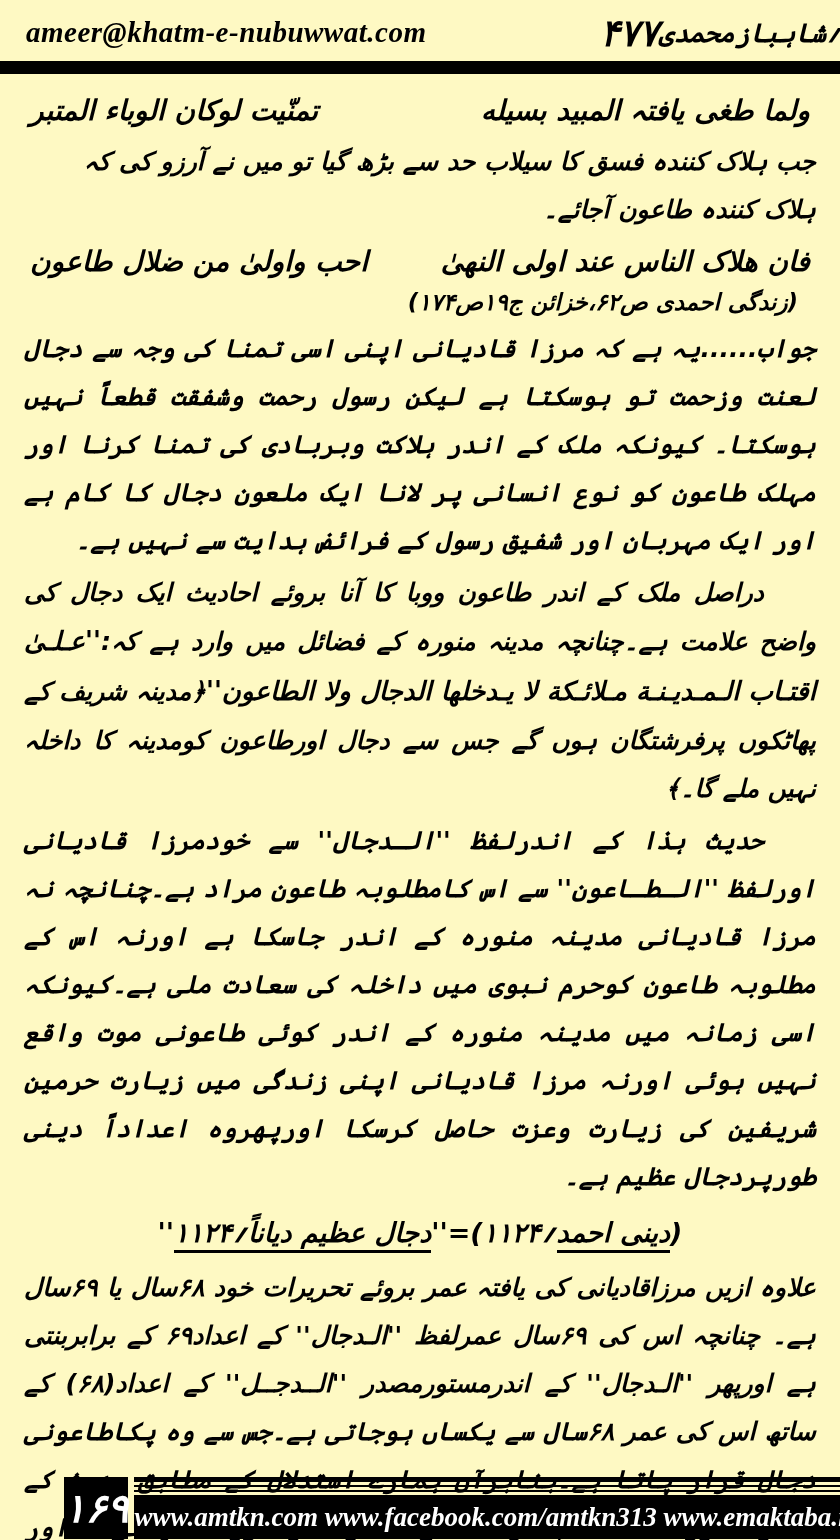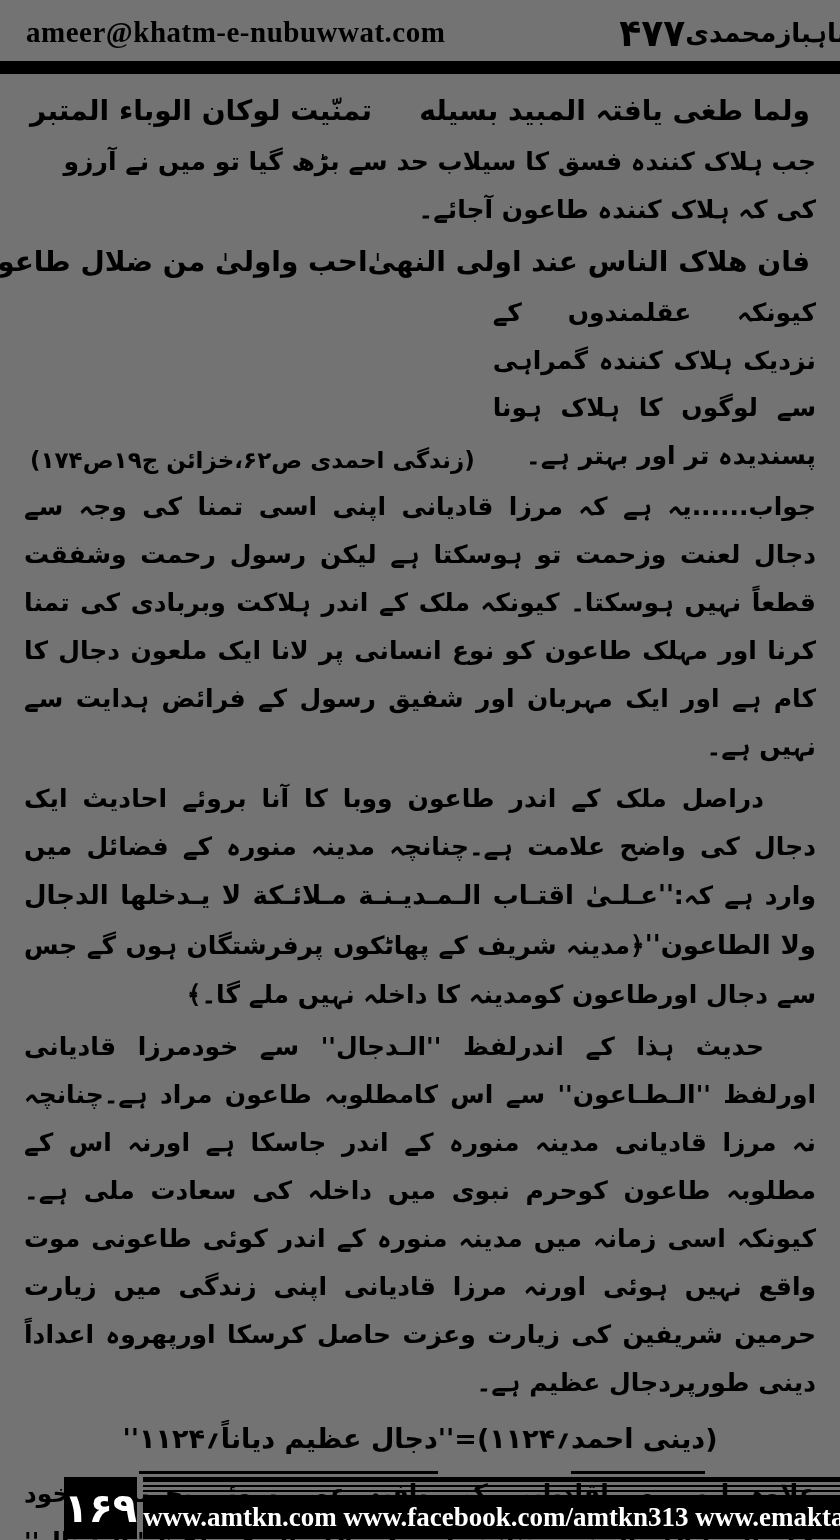--- a/index.html
+++ b/index.html
@@ -1,19 +1,20 @@
 <!DOCTYPE html>
 <html lang="ur"><head>
 <meta charset="utf-8">
 <style>
   html,body{margin:0;padding:0;background:#888;}
   .page{
-    width:840px;height:1540px;background:#737373;color:#000;
+    width:840px;height:1540px;background:#fef9c3;color:#000;
     position:relative;overflow:hidden;margin:0 auto;
     font-family:"DejaVu Sans",sans-serif;
+    font-style:italic;
   }
   
   .header{
     display:flex;justify-content:space-between;align-items:center;
     padding:12px 26px 2px 26px;direction:ltr;
   }
   .email{
     font-family:"Liberation Serif",serif;font-weight:bold;font-size:29px;
     letter-spacing:0.5px;white-space:nowrap;
   }
@@ -45,21 +46,21 @@
     font-size:23px;white-space:nowrap;padding:0 18px 6px 6px;direction:rtl;
   }
   .para{
     font-size:25px;line-height:1.92;text-align:justify;margin:4px 0;
   }
   .indent{text-indent:52px;}
   .arabic-quote{font-size:26px;letter-spacing:1px;}
   .formula{
     text-align:center;font-size:27px;line-height:1.9;margin:6px 0;direction:rtl;
   }
-  .u{border-bottom:3px solid #000;padding-bottom:17px;}
+  .u{border-bottom:3px solid #000;padding-bottom:2px;}
   
   .footer{
     position:absolute;left:0;right:0;bottom:0;height:64px;
     display:flex;align-items:center;direction:ltr;margin-left:44px;
   }
   .page-box{
     width:82px;height:62px;background:#000;color:#fff;
     margin-left:20px;display:flex;align-items:center;justify-content:center;
     font-size:40px;font-weight:bold;direction:rtl;
   }
@@ -94,21 +95,20 @@
     </div>
 
     <div class="trans">جب ہلاک کنندہ فسق کا سیلاب حد سے بڑھ گیا تو میں نے آرزو کی کہ ہلاک کنندہ طاعون آجائے۔</div>
 
     <div class="verse">
       <span class="hemistich">فان هلاک الناس عند اولی النهیٰ</span>
       <span class="hemistich">احب واولیٰ من ضلال طاعون</span>
     </div>
 
     <div class="trans-row">
-      <p class="trans-flow">کیونکہ عقلمندوں کے نزدیک ہلاک کنندہ گمراہی سے لوگوں کا ہلاک ہونا پسندیدہ تر اور بہتر ہے۔</p>
       <div class="citation">(زندگی احمدی ص۶۲،خزائن ج۱۹ص۱۷۴)</div>
     </div>
 
     <p class="para">جواب......یہ ہے کہ مرزا قادیانی اپنی اسی تمنا کی وجہ سے دجال لعنت وزحمت تو ہوسکتا ہے لیکن رسول رحمت وشفقت قطعاً نہیں ہوسکتا۔ کیونکہ ملک کے اندر ہلاکت وبربادی کی تمنا کرنا اور مہلک طاعون کو نوع انسانی پر لانا ایک ملعون دجال کا کام ہے اور ایک مہربان اور شفیق رسول کے فرائض ہدایت سے نہیں ہے۔</p>
 
     <p class="para indent"><span>دراصل ملک کے اندر طاعون ووبا کا آنا بروئے احادیث ایک دجال کی واضح علامت ہے۔چنانچہ مدینہ منورہ کے فضائل میں وارد ہے کہ:</span><span class="arabic-quote">''عـلـیٰ اقتـاب الـمـدیـنـة مـلائـکة لا یـدخلها الدجال ولا الطاعون''</span><span>﴿مدینہ شریف کے پھاٹکوں پرفرشتگان ہوں گے جس سے دجال اورطاعون کومدینہ کا داخلہ نہیں ملے گا۔﴾</span></p>
 
     <p class="para indent">حدیث ہذا کے اندرلفظ ''الـدجال'' سے خودمرزا قادیانی اورلفظ ''الـطـاعون'' سے اس کامطلوبہ طاعون مراد ہے۔چنانچہ نہ مرزا قادیانی مدینہ منورہ کے اندر جاسکا ہے اورنہ اس کے مطلوبہ طاعون کوحرم نبوی میں داخلہ کی سعادت ملی ہے۔کیونکہ اسی زمانہ میں مدینہ منورہ کے اندر کوئی طاعونی موت واقع نہیں ہوئی اورنہ مرزا قادیانی اپنی زندگی میں زیارت حرمین شریفین کی زیارت وعزت حاصل کرسکا اورپھروہ اعداداً دینی طورپردجال عظیم ہے۔</p>
 
     <div class="formula"><span>(</span><span class="u">دینی احمد</span><span>؍۱۱۲۴)=</span><span>''</span><span class="u">دجال عظیم دیاناً؍۱۱۲۴</span><span>''</span></div>

